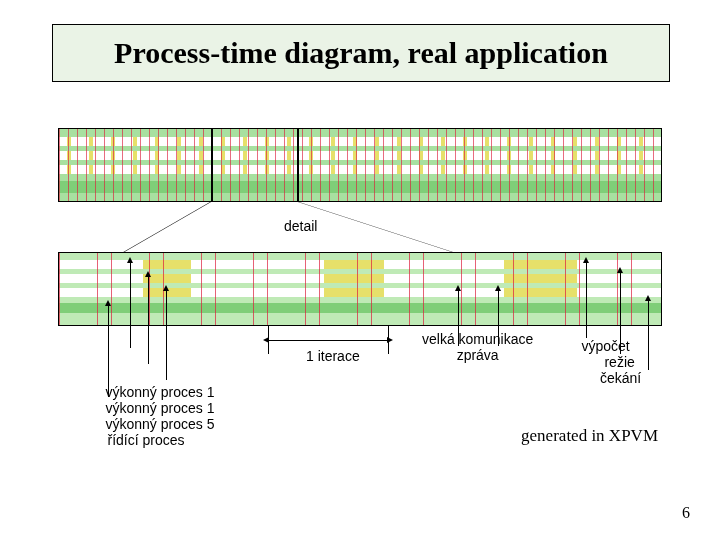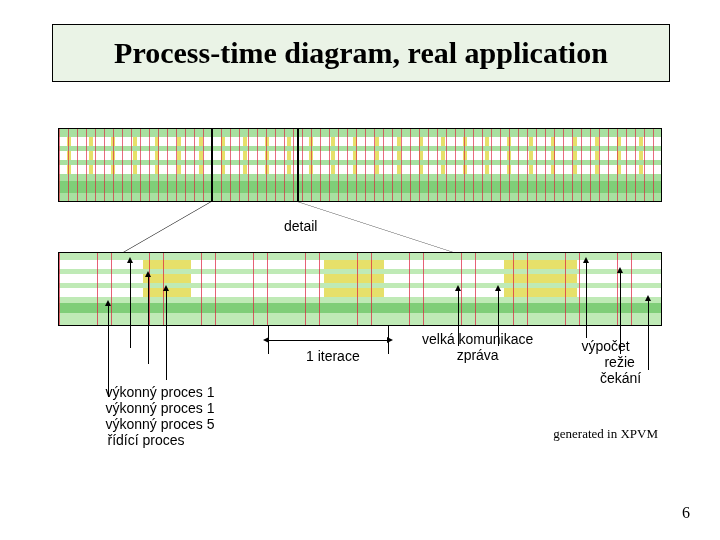--- a/index.html
+++ b/index.html
@@ -169,21 +169,21 @@
     border-top: 3.5px solid transparent;
     border-bottom: 3.5px solid transparent;
   }
   .hbar::before { left: -5px; border-right: 6px solid #000; }
   .hbar::after  { right: -5px; border-left: 6px solid #000; }
 
   .gen-note {
     position: absolute;
     right: 62px;
     top: 426px;
-    font-size: 13px;
+    font-size: 17px;
   }
   .page-num {
     position: absolute;
     right: 30px;
     bottom: 18px;
     font-size: 16px;
   }
 </style>
 </head>
 <body>

